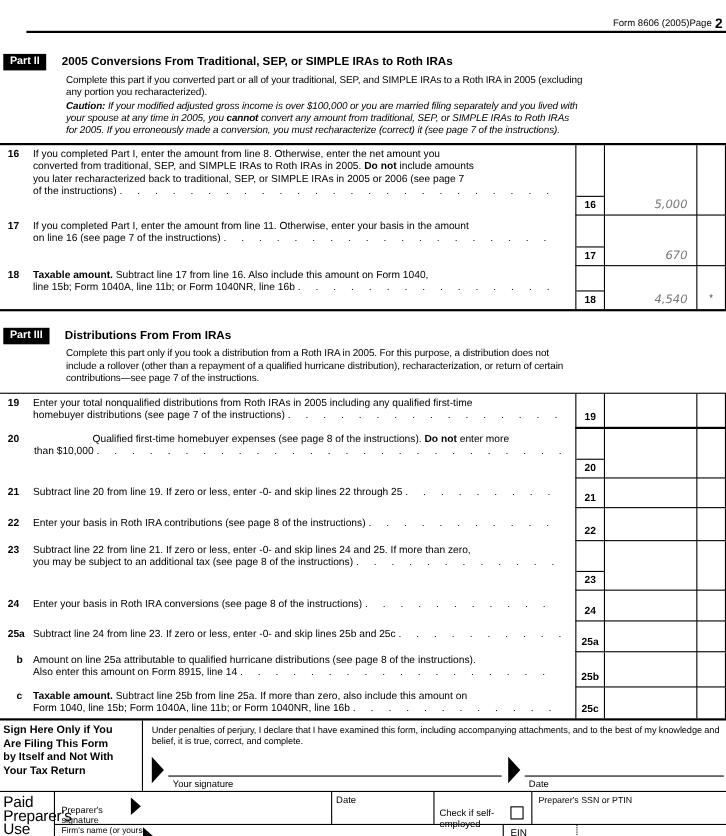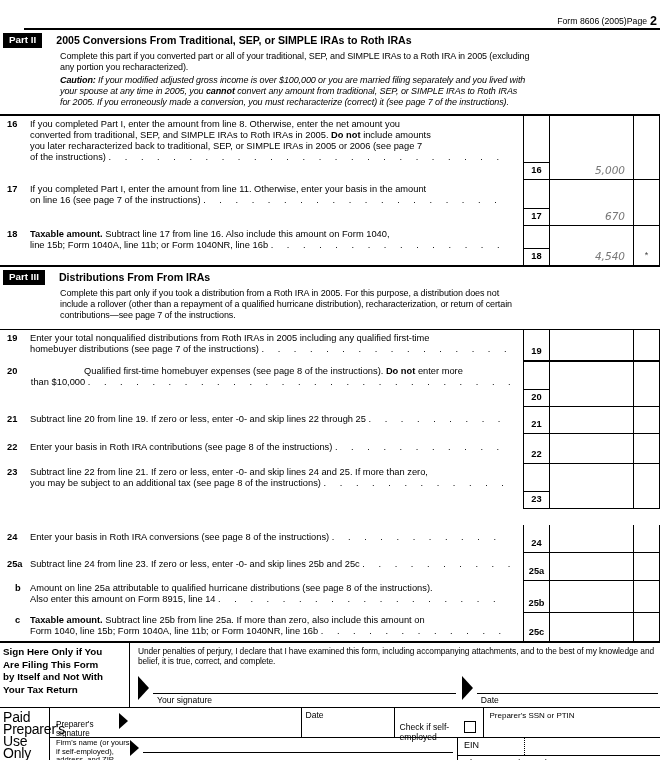--- a/index.html
+++ b/index.html
@@ -12,22 +12,22 @@
   }
   
   .pghead { height: 30px; border-bottom: 2px solid #000;
     display:flex; justify-content:flex-end; align-items:flex-end;
     padding: 0 3px 1px 4px; margin-left: 24px; }
   .formid { font-size: 8.7px; }
   .pageno { font-size: 8.7px; display:flex; align-items:flex-end; gap:3px;}
   .pageno b { font-size: 12.5px; line-height: 11px; }
   
   .sect-head { overflow:hidden; }
-  .p2head { height: 86px; border-bottom: 2px solid #000; }
-  .p3head { height: 63px; border-bottom: 1px solid #000; }
+  .p2head { height: 86px; border-bottom: 2px solid #000; margin-top: 16px; }
+  .p3head { height: 63px; border-bottom: 1px solid #000; margin-top: 12px; }
   .barrow { display:flex; align-items:center; margin: 3px 0 3px 3px; }
   .partbox { background:#000; color:#fff; font-weight:bold; font-size:9.8px;
     padding: 2px 6px 3px 6px; line-height: 10px; }
   .parttitle { font-weight:bold; font-size: 10.6px; margin-left: 14px; }
   .introtxt { margin-left: 60px; width: 597px; font-size: 9px; line-height: 11px;
     white-space: pre-line; letter-spacing: -0.1px; }
   .cautiontxt { margin-left: 60px; width: 597px; font-size: 9px; line-height: 11px;
     white-space: pre-line; font-style: italic; letter-spacing: -0.1px; margin-top: 2px; }
   
   .ftable { border-bottom: 2px solid #000; }
@@ -54,21 +54,21 @@
   .trow.thickb .tnum, .trow.thickb .tamt, .trow.thickb .tcents { border-bottom-width: 2.5px; }
   
   .r16 { height:64px; } .r16 .dtext{ height:44px; }
   .r17 { height:46px; } .r17 .tdesc{padding-top:4px;} .r17 .dtext{ height:22px; }
   .r18 { height:39px; } .r18 .dtext{ height:22px; }
   .r19 { height:32px; } .r19 .dtext{ height:22px; }
   .r20 { height:45px; } .r20 .tdesc{padding-top:4px;} .r20 .dtext{ height:22px;text-align:center; }
   .r21 { height:27px; } .r21 .tdesc{padding-top:7px;} .r21 .dtext{ height:11px; }
   .r22 { height:30px; } .r22 .tdesc{padding-top:8px;} .r22 .dtext{ height:11px; }
   .r23 { height:45px; } .r23 .dtext{ height:22px; }
-  .r24 { height:28px;margin-top:16px; } .r24 .tdesc{padding-top:7px;} .r24 .dtext{ height:11px; }
+  .r24 { height:28px; } .r24 .tdesc{padding-top:7px;} .r24 .dtext{ height:11px; }
   .r25a { height:28px; } .r25a .tdesc{padding-top:6px;} .r25a .dtext{ height:11px; }
   .r25b { height:32px; } .r25b .tdesc{padding-top:2px;} .r25b .dtext{ height:22px; }
   .r25c { height:28px; } .r25c .tdesc{padding-top:2px;} .r25c .dtext{ height:22px; }
   
   .sign { display:flex; height:65px; border-bottom:1px solid #000; }
   .sign-left { width:130px; flex:none; border-right:1px solid #000;
     font-weight:bold; font-size:9.8px; line-height:12.6px;
     padding: 3px 0 0 3px; white-space: pre-line; }
   .sign-right { flex:1; padding: 3px 2px 0 8px; display:flex; flex-direction:column; }
   .perjury { font-size: 8.4px; line-height: 10.3px; letter-spacing:-0.1px; }

